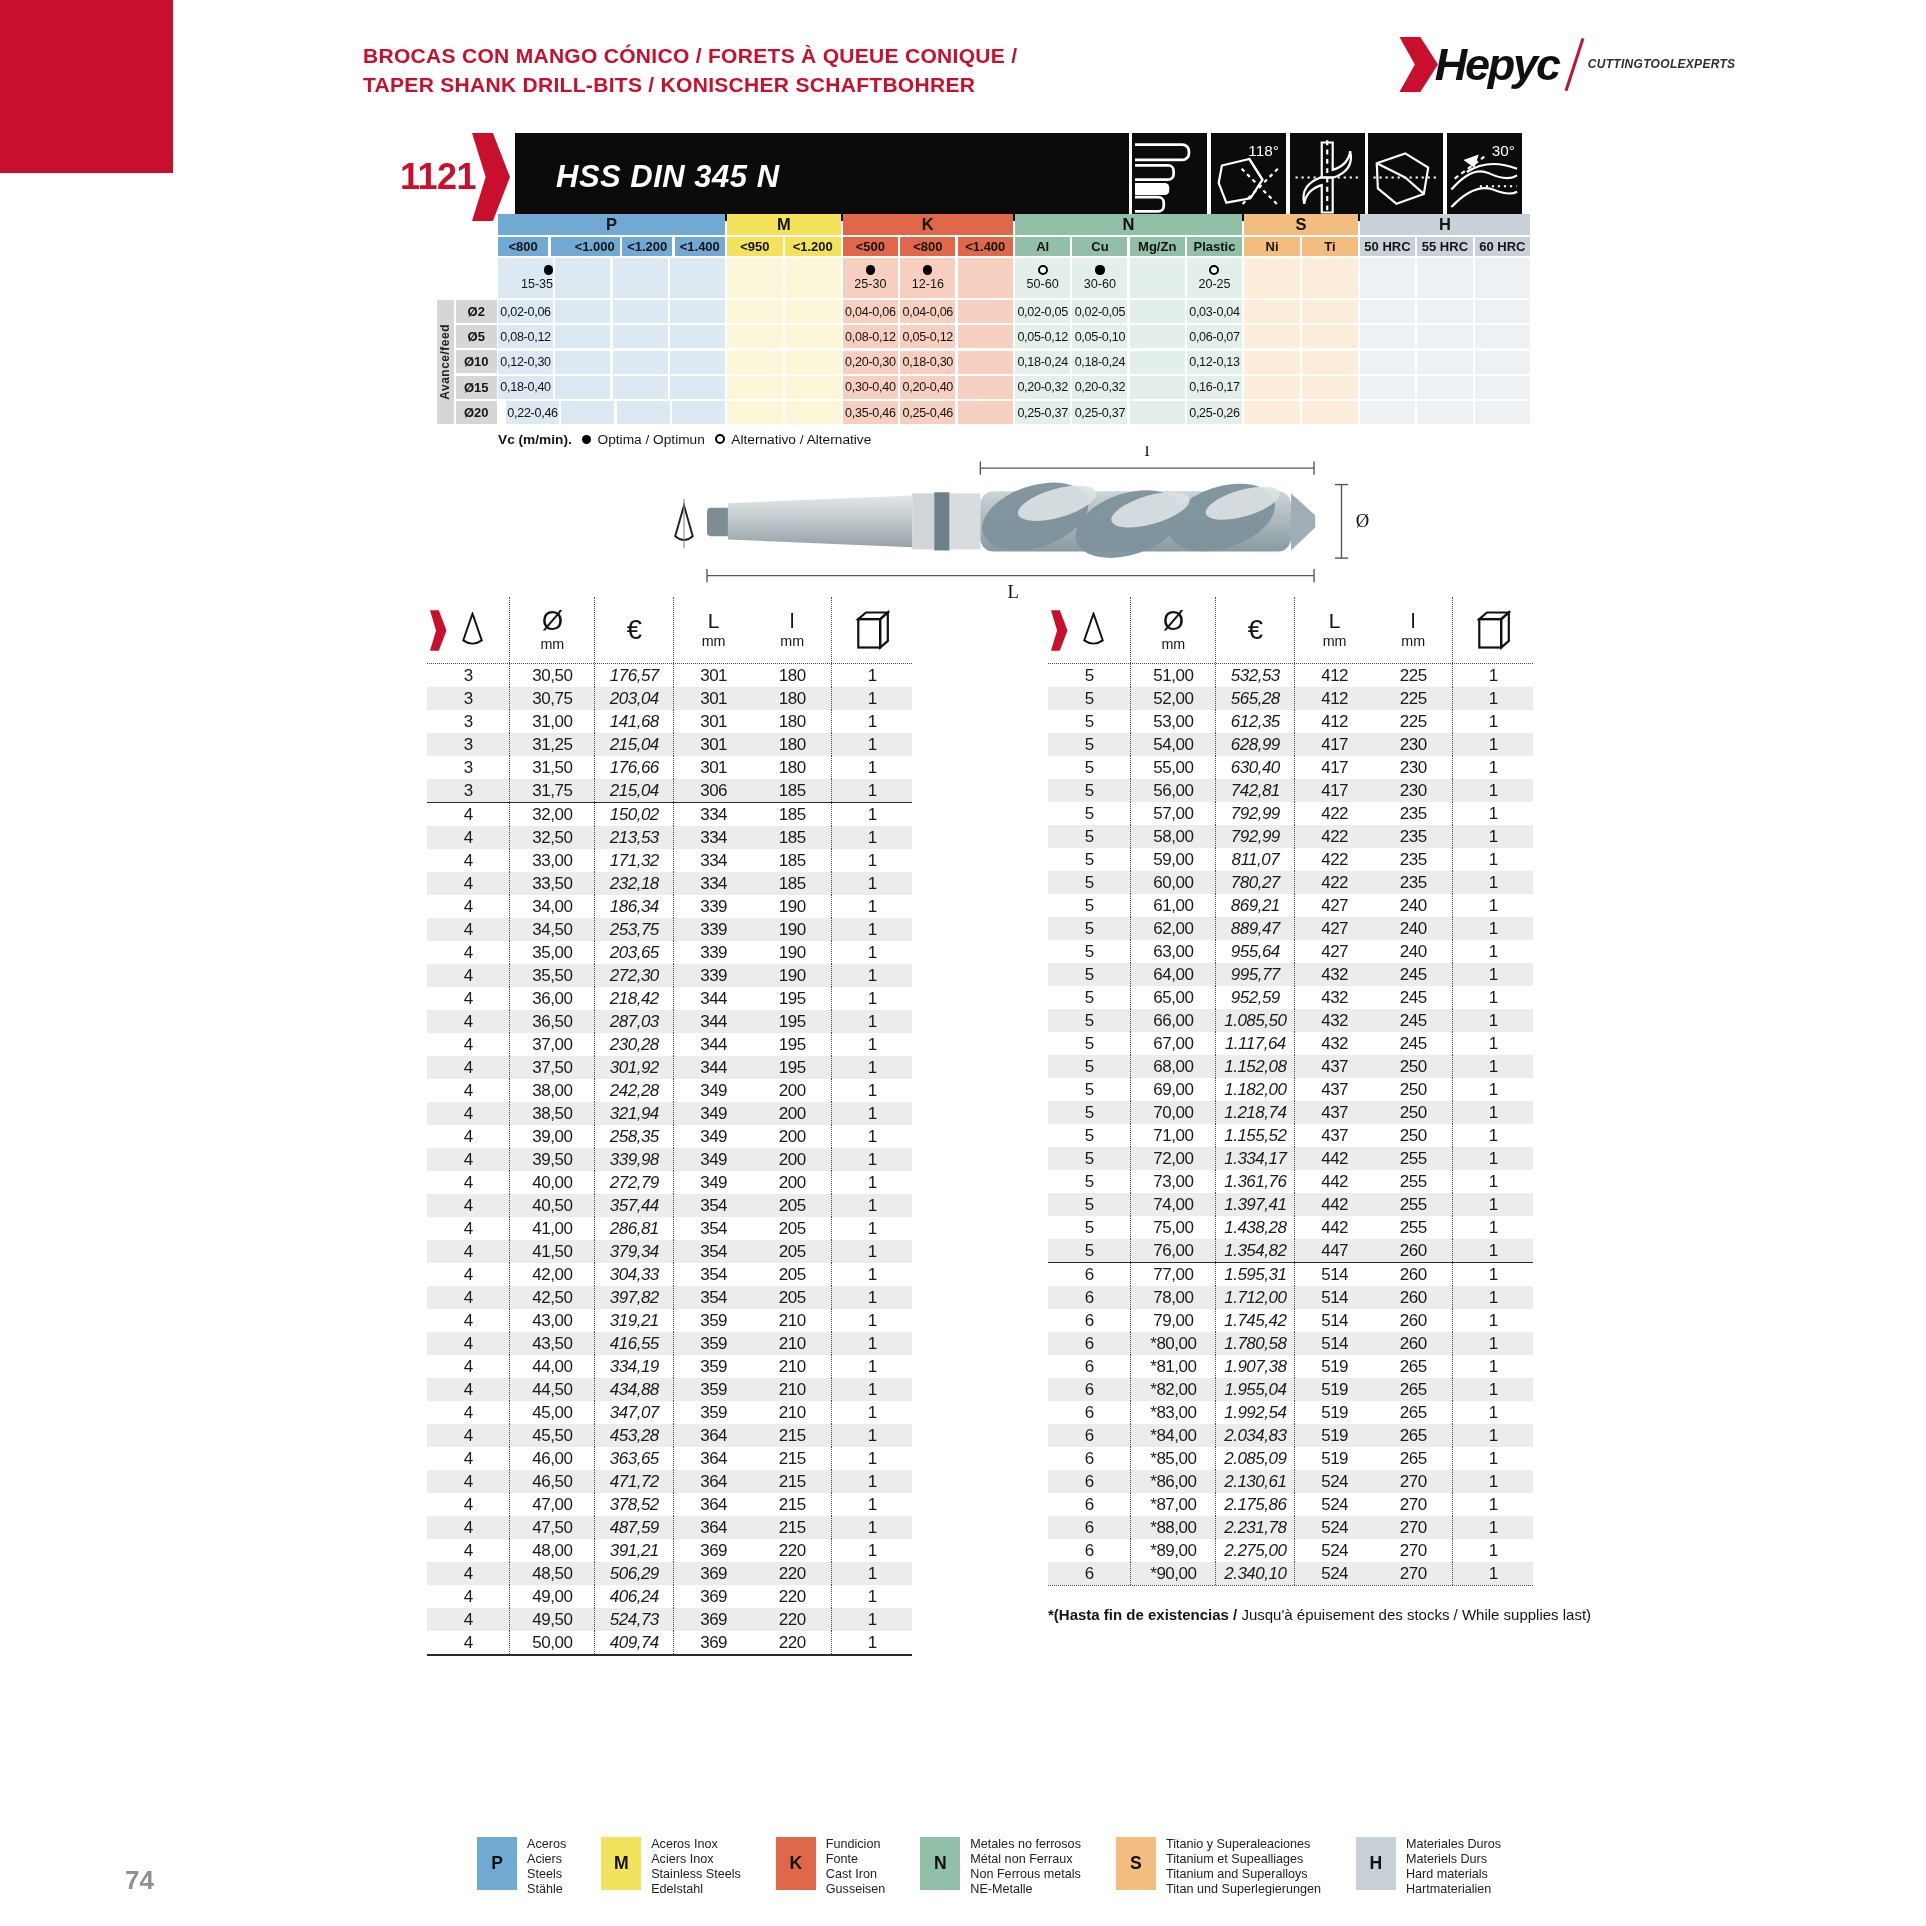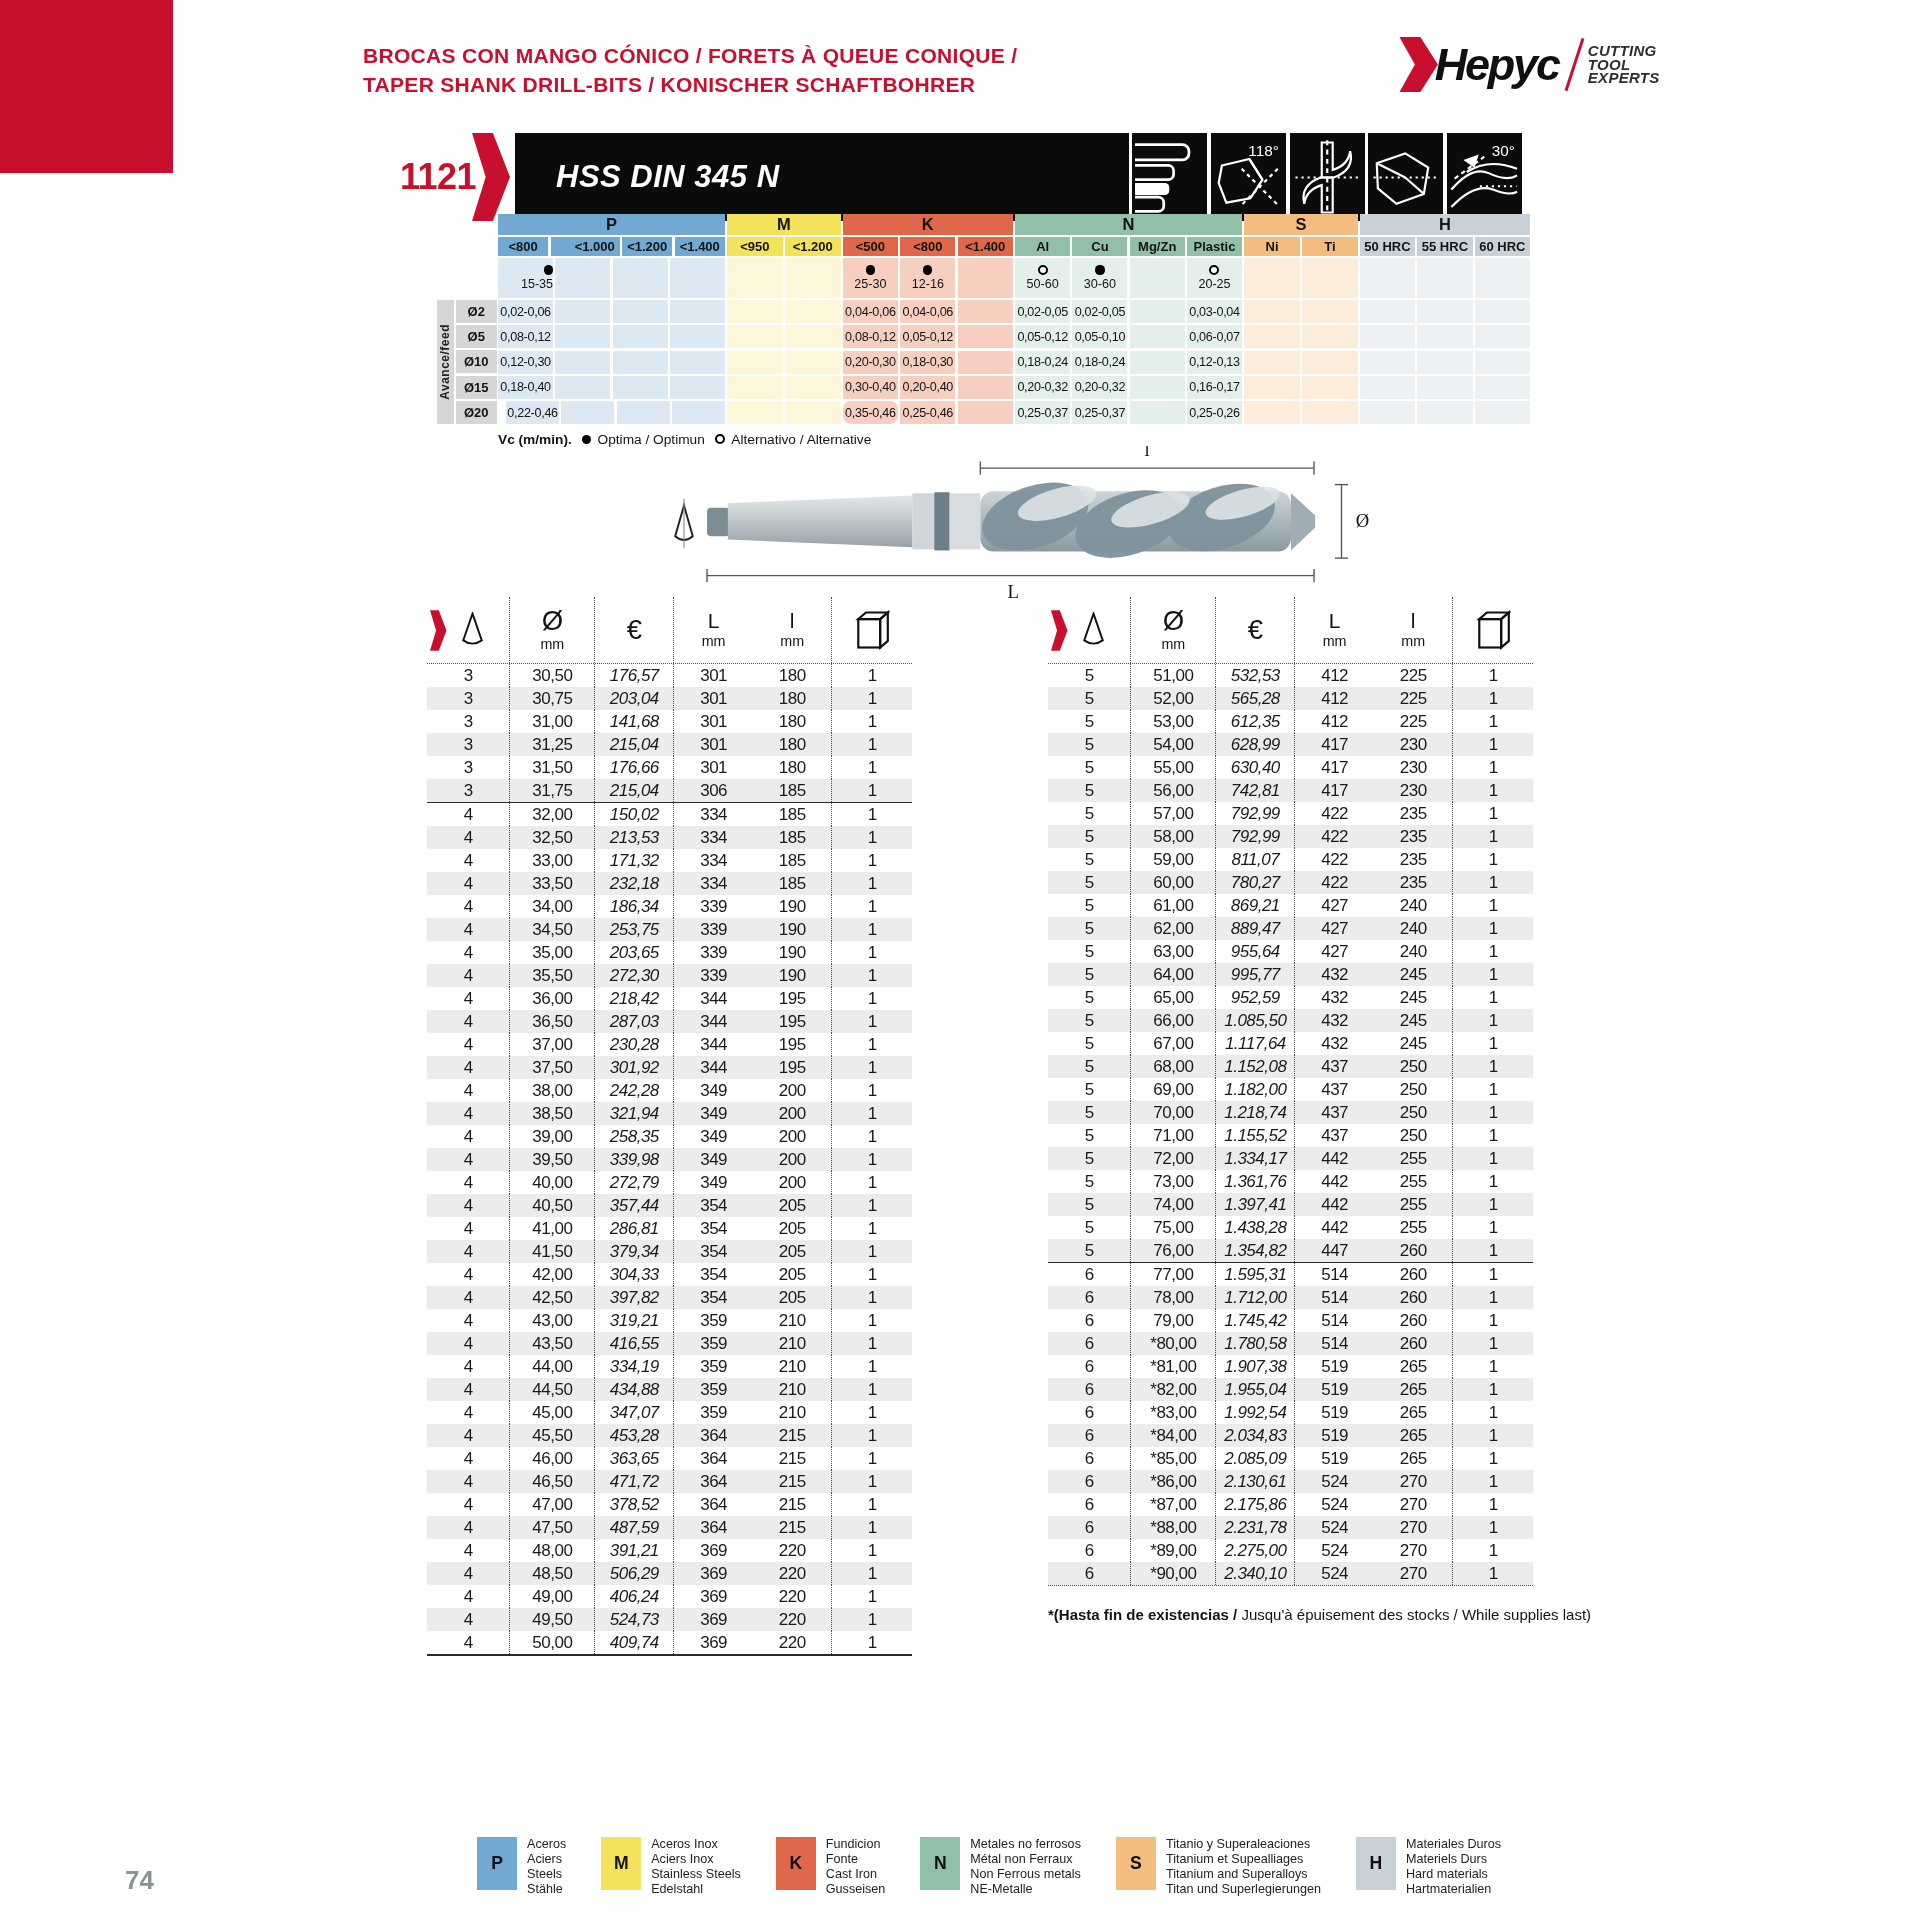--- a/index.html
+++ b/index.html
@@ -13,21 +13,21 @@
   .red-corner{left:0;top:0;width:173px;height:173px;background:#c8102e;}
 
   
   .page-header{left:363px;top:41px;color:#c8102e;font-weight:bold;font-size:21px;line-height:29px;letter-spacing:0.3px;}
 
   
   .logo{left:1395px;top:37px;display:flex;align-items:center;}
   .logo-chevron{width:43px;height:55px;}
   .logo-word{font-size:45px;font-weight:800;font-style:italic;letter-spacing:-2.2px;color:#101010;margin-left:-3.3px;}
   .logo-slash{width:2.7px;height:55px;background:#c8102e;transform:rotate(18deg);margin:0 12px 0 14.3px;}
-  .logo-tagline{display:flex;flex-direction:column;font-size:15px;font-style:italic;font-weight:600;color:#2e2e2e;line-height:13.7px;letter-spacing:0.3px;}
+  .logo-tagline{display:flex;flex-direction:row;font-size:12px;font-style:italic;font-weight:600;color:#2e2e2e;line-height:13.7px;letter-spacing:0.3px;}
 
   
   .code{left:400px;top:156px;color:#c8102e;font-size:36px;font-weight:800;letter-spacing:-0.5px;}
   .banner-chevron{left:472px;top:133px;width:38px;height:88px;background:#c8102e;
     clip-path:polygon(0 0,55% 0,100% 50%,55% 100%,0 100%,36% 50%);}
   .banner{left:515px;top:133px;width:614px;height:88px;background:#0b0b0b;display:flex;align-items:center;font-style:italic;}
   .banner span{color:#fff;font-size:31px;font-weight:bold;letter-spacing:0.5px;padding-left:41px;}
   .icon-strip{left:1132px;top:133px;height:88px;display:flex;gap:3.8px;}
   .icon-box{width:75px;height:88px;background:#0b0b0b;display:flex;align-items:center;justify-content:center;}
   .icon-box svg{width:69px;height:81px;}
@@ -303,21 +303,21 @@
           <div class="st-cell st-feed" style="background: rgb(246, 207, 193);">0,20-0,30</div>
           <div class="st-cell st-feed" style="background: rgb(246, 207, 193);">0,18-0,30</div>
           <div class="st-cell st-feed" style="background: rgb(246, 207, 193);"></div>
         </div>
         <div class="st-row">
           <div class="st-cell st-feed" style="background: rgb(246, 207, 193);">0,30-0,40</div>
           <div class="st-cell st-feed" style="background: rgb(246, 207, 193);">0,20-0,40</div>
           <div class="st-cell st-feed" style="background: rgb(246, 207, 193);"></div>
         </div>
         <div class="st-row">
-          <div class="st-cell st-feed" style="background: rgb(246, 207, 193); border-radius: 8px;">0,35-0,46</div>
+          <div class="st-cell st-feed" style="background: rgb(246, 207, 193);">0,35-0,46</div>
           <div class="st-cell st-feed" style="background: rgb(246, 207, 193);">0,25-0,46</div>
           <div class="st-cell st-feed" style="background: rgb(246, 207, 193);"></div>
         </div>
       </div>
       <div class="st-group" style="flex: 4 1 0%;">
         <div class="st-head" style="background: rgb(145, 191, 168);">N</div>
         <div class="st-row">
           <div class="st-cell st-sub" style="background: rgb(145, 191, 168);">Al</div>
           <div class="st-cell st-sub" style="background: rgb(145, 191, 168);">Cu</div>
           <div class="st-cell st-sub" style="background: rgb(145, 191, 168);">Mg/Zn</div>

